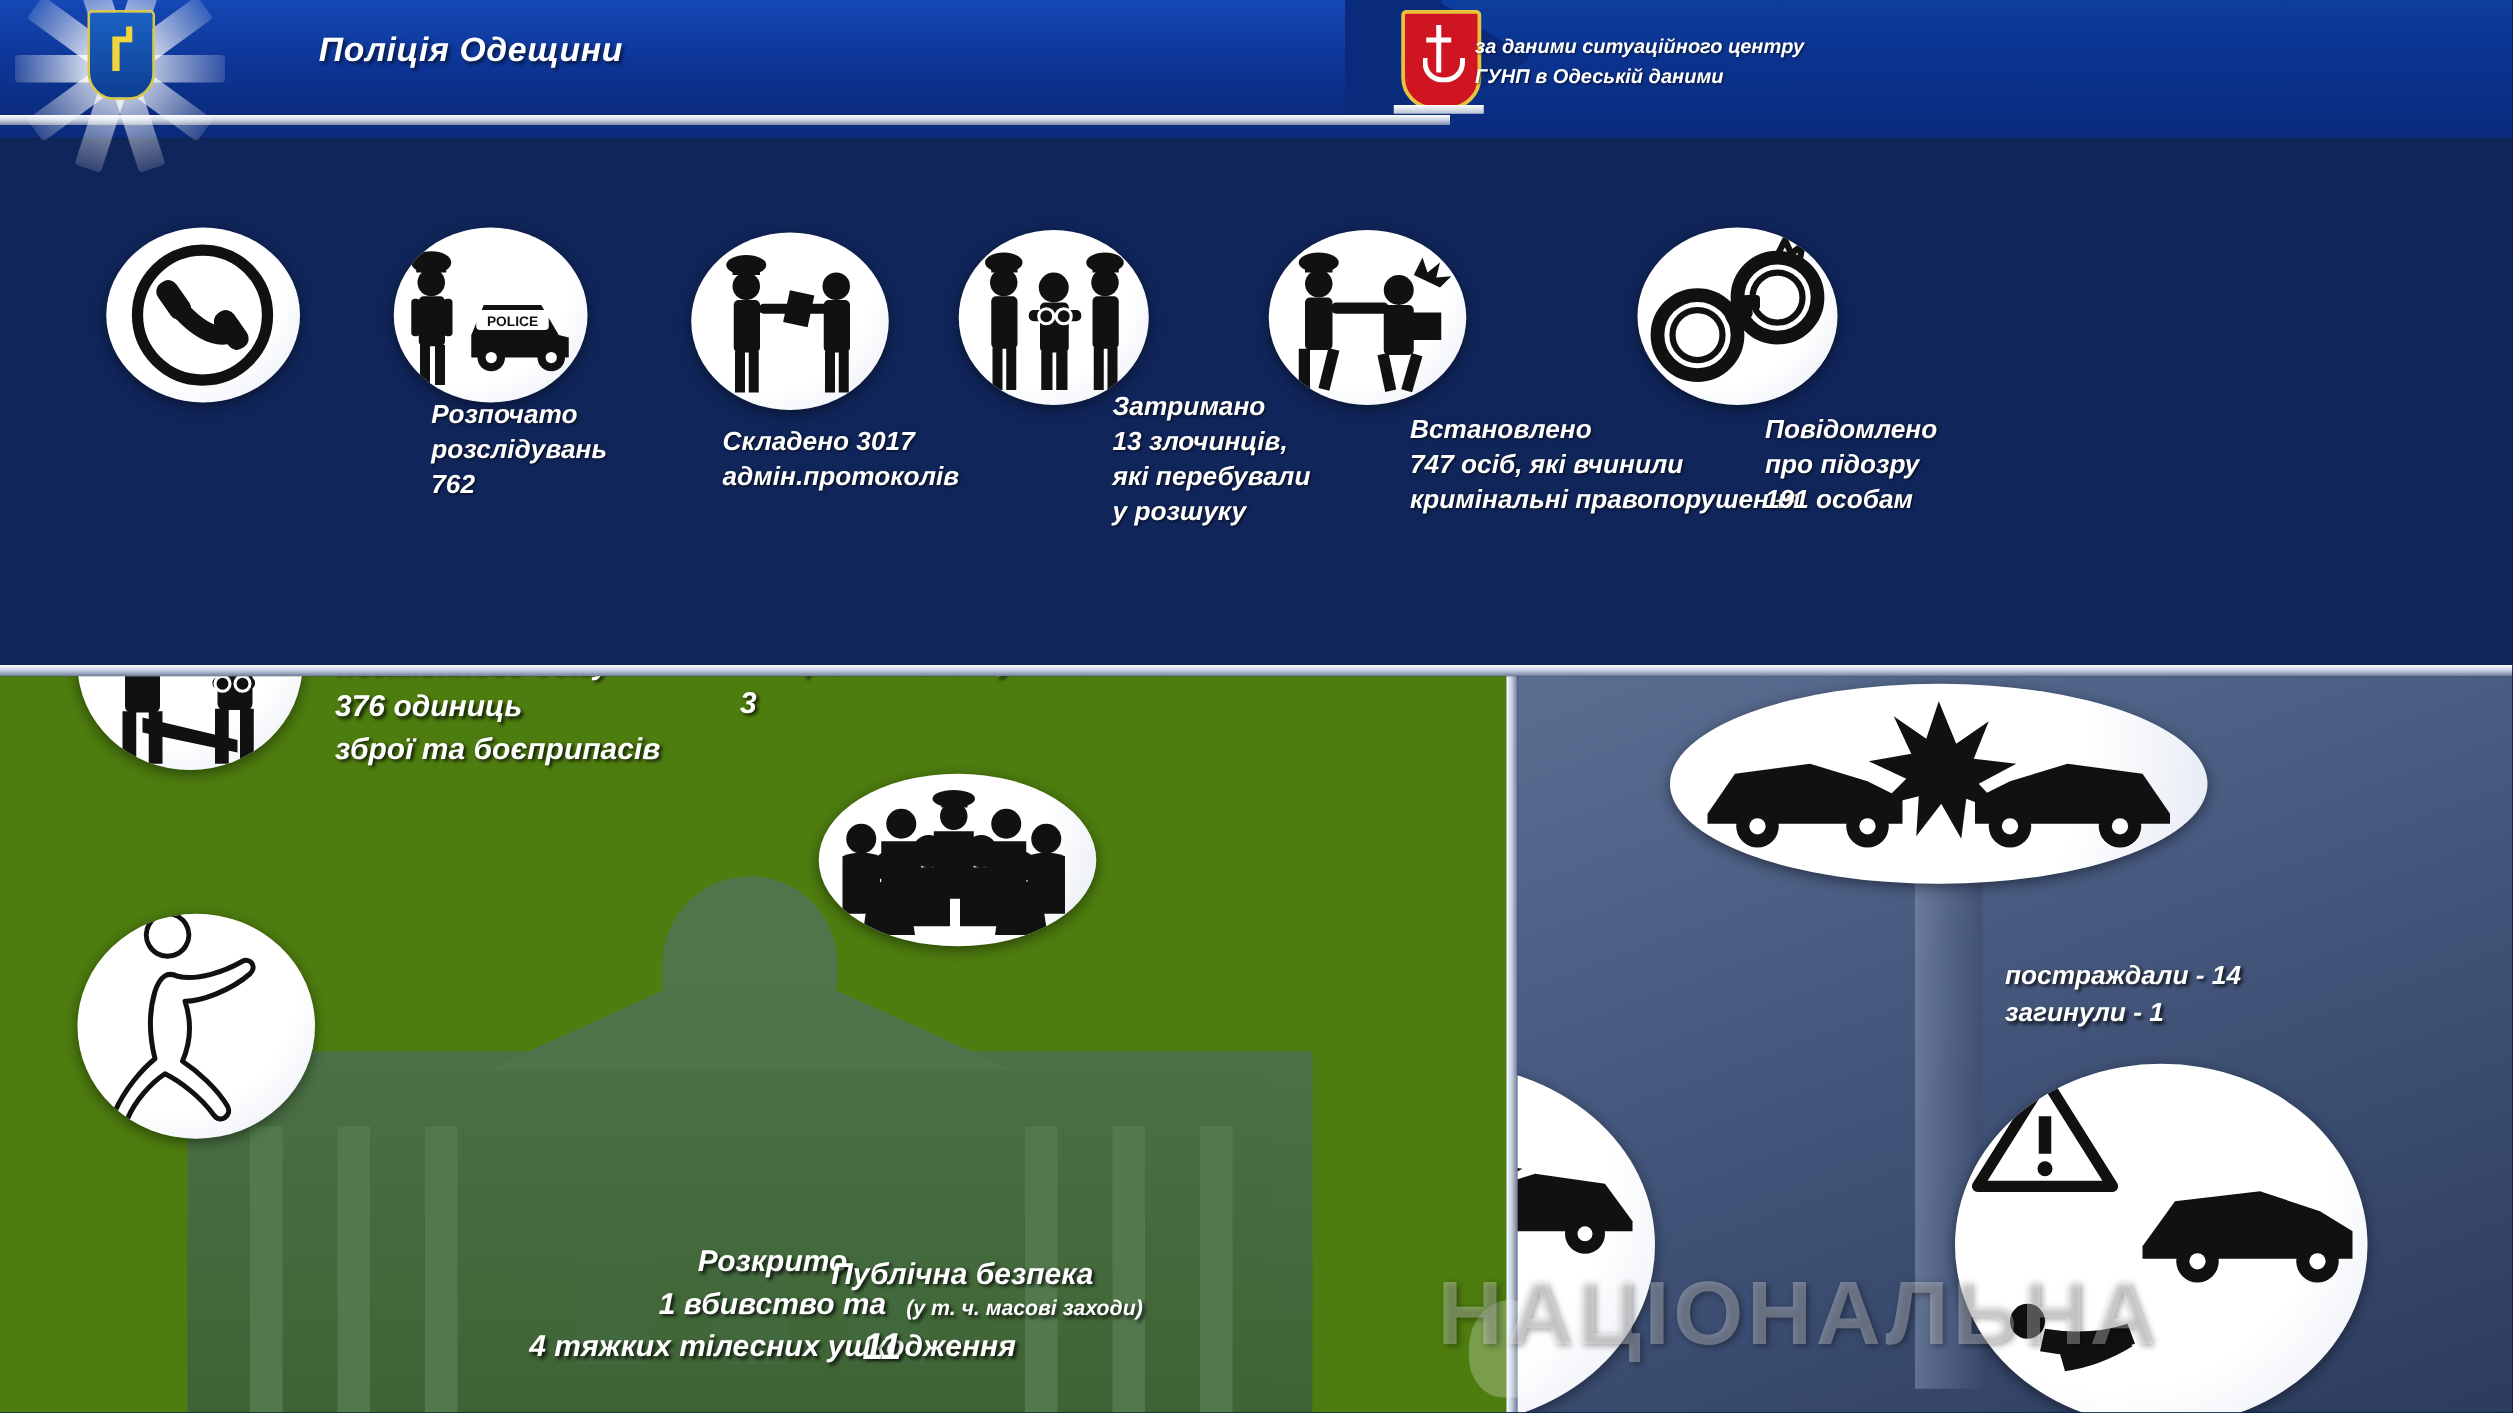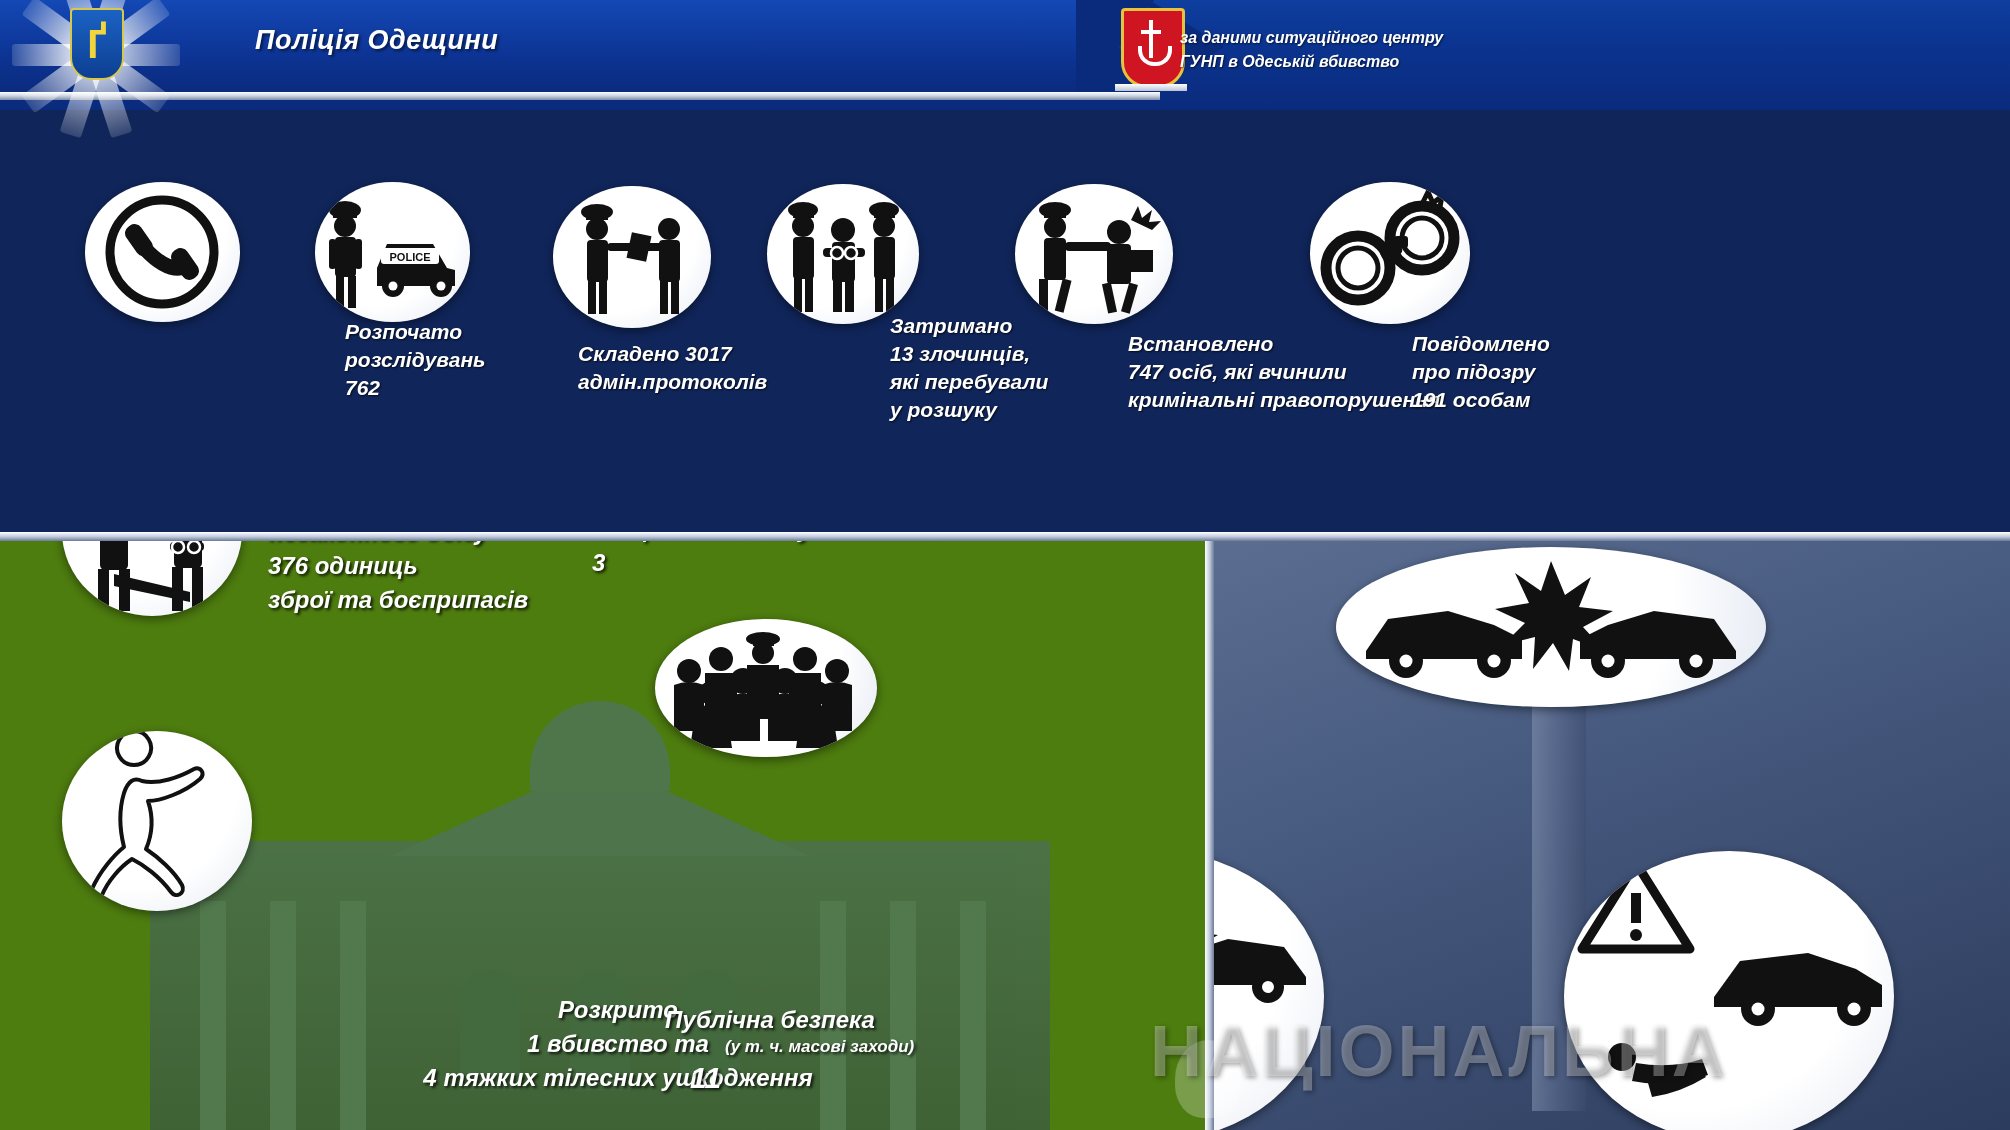--- a/index.html
+++ b/index.html
@@ -132,21 +132,21 @@
     <div class="coat">
       <div class="coat-shield"></div>
       <div class="coat-anchor">
           <div class="coat-bar"></div>
         </div>
       <div class="coat-base"></div>
     </div>
 
     <div class="hdr-right">
       <div>за даними ситуаційного центру</div>
-      <div>ГУНП в Одеській вбивство</div>
+      <div>ГУНП в Одеській даними</div>
     </div>
   </div>
 
 
   <div class="bubble" style="left:85px;top:182px;width:155px;height:140px;">
     <svg width="155" height="140" viewBox="0 0 155 140">
       <circle cx="77" cy="70" r="52" fill="none" stroke="#111" stroke-width="9"></circle>
       <g transform="rotate(-35 77 70)">
         <rect x="56" y="30" width="18" height="34" rx="8" fill="#111"></rect>
         <rect x="80" y="76" width="18" height="34" rx="8" fill="#111"></rect>
@@ -378,20 +378,22 @@
           <circle cx="158" cy="114" r="6.5" fill="#fff"></circle>
         <circle cx="360" cy="114" r="6.5" fill="#fff"></circle>
           <circle cx="272" cy="114" r="6.5" fill="#fff"></circle>
       </svg>
     </div>
 
     <div class="panel-text sm" style="left:-200px;top:220px;width:300px;">Випадки   ДТП
 з потерпілими
 10</div>
 
+    <div class="panel-text sm" style="left:390px;top:225px;width:320px;">постраждали - 14
+загинули - 1</div>
 
     <div class="bubble" style="left:-230px;top:310px;width:340px;height:290px;">
       <svg width="340" height="290" viewBox="0 0 340 290">
         <g fill="#111">
           <path d="M52 126 L74 96 L132 88 L176 102 L204 114 L204 134 L52 134 Z"></path>
           <circle cx="92" cy="136" r="16"></circle>
             <circle cx="176" cy="136" r="16"></circle>
           <path d="M322 126 L300 96 L244 88 L200 102 L176 114 L176 134 L322 134 Z"></path>
           <circle cx="284" cy="136" r="16"></circle>
           <path d="M178 40 l12 30 l24 -16 l-10 26 l30 4 l-26 14 l20 22 l-28 -10 l-4 28

